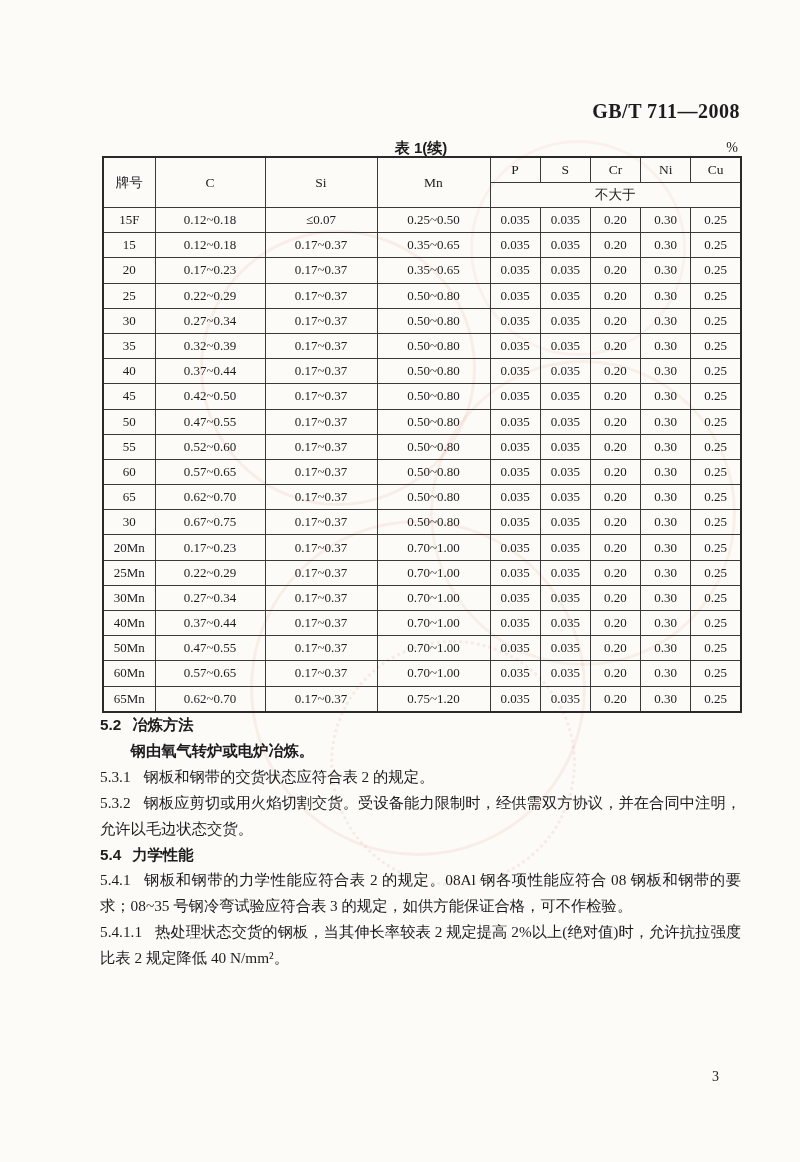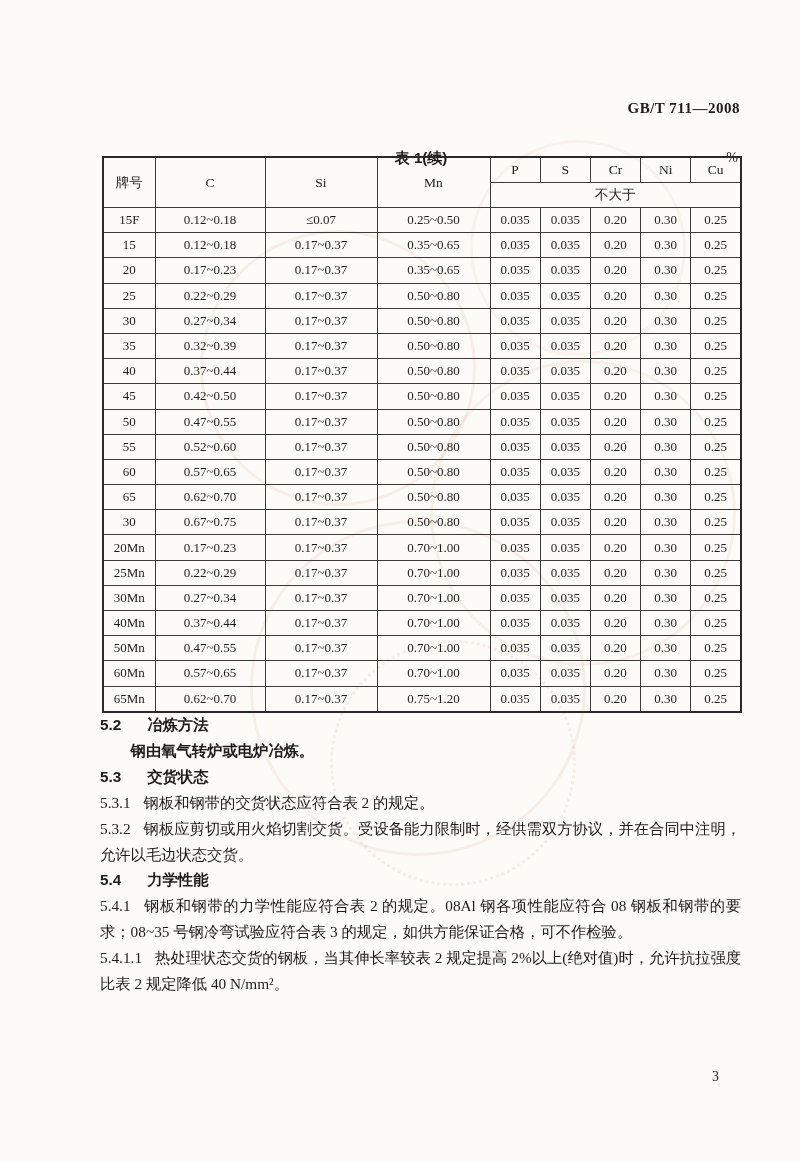--- a/index.html
+++ b/index.html
@@ -16,24 +16,24 @@
   
   .wm{position:absolute;border-radius:50%;pointer-events:none;}
   .wm.c1{left:200px;top:230px;width:270px;height:270px;border:3px solid rgba(222,118,88,0.10);}
   .wm.c2{left:430px;top:360px;width:300px;height:300px;border:3px solid rgba(222,118,88,0.09);}
   .wm.c3{left:250px;top:520px;width:330px;height:330px;border:3px solid rgba(222,118,88,0.10);}
   .wm.c4{left:470px;top:140px;width:210px;height:210px;border:3px solid rgba(222,118,88,0.07);}
   .wm.c5{left:330px;top:640px;width:240px;height:240px;border:3px dotted rgba(222,118,88,0.12);}
 
   .std-code{
     position:absolute;top:100px;right:60px;
-    font-weight:bold;font-size:15px;letter-spacing:0.5px;
+    font-weight:bold;font-size:20px;letter-spacing:0.5px;
   }
   .table-caption{
-    position:absolute;left:102px;top:149px;width:638px;height:20px;
+    position:absolute;left:102px;top:139px;width:638px;height:20px;
   }
   .table-caption .title{
     position:absolute;left:0;right:0;text-align:center;
     font-weight:bold;font-size:15px;
     font-family:"Liberation Sans","DejaVu Sans",sans-serif;
   }
   .table-caption .unit{
     position:absolute;right:2px;top:1px;font-size:14px;
   }
   table.chem{
@@ -65,21 +65,21 @@
     font-size:15.3px;line-height:25.9px;
     text-align:justify;
   }
   .sections p{margin:0;}
   .sections p.heading{
     font-family:"Liberation Sans","DejaVu Sans",sans-serif;
     font-weight:bold;text-align:left;
   }
   .sections p.indent{text-indent:2em;font-weight:bold;}
   .sections .num{display:inline-block;margin-right:13px;}
-  .sections p.heading .num{margin-right:26px;}
+  .sections p.heading .num{margin-right:11px;}
 
   .page-number{
     position:absolute;left:712px;top:1069px;
     font-size:14px;
   }
 </style>
 </head>
 <body>
 
 <div class="page">
@@ -345,21 +345,20 @@
           <td>0.20</td>
           <td>0.30</td>
           <td>0.25</td>
         </tr>
       </tbody>
   </table>
 
   <div class="sections">
       <p class="heading"><span class="num">5.2</span>冶炼方法</p>
       <p class="indent">钢由氧气转炉或电炉冶炼。</p>
-      <p class="heading"><span class="num">5.3</span>交货状态</p>
       <p class="numbered"><span class="num">5.3.1</span>钢板和钢带的交货状态应符合表 2 的规定。</p>
       <p class="numbered"><span class="num">5.3.2</span>钢板应剪切或用火焰切割交货。受设备能力限制时，经供需双方协议，并在合同中注明，允许以毛边状态交货。</p>
       <p class="heading"><span class="num">5.4</span>力学性能</p>
       <p class="numbered"><span class="num">5.4.1</span>钢板和钢带的力学性能应符合表 2 的规定。08Al 钢各项性能应符合 08 钢板和钢带的要求；08~35 号钢冷弯试验应符合表 3 的规定，如供方能保证合格，可不作检验。</p>
       <p class="numbered"><span class="num">5.4.1.1</span>热处理状态交货的钢板，当其伸长率较表 2 规定提高 2%以上(绝对值)时，允许抗拉强度比表 2 规定降低 40 N/mm²。</p>
     </div>
 
   <div class="page-number">3</div>
 
 </div>

